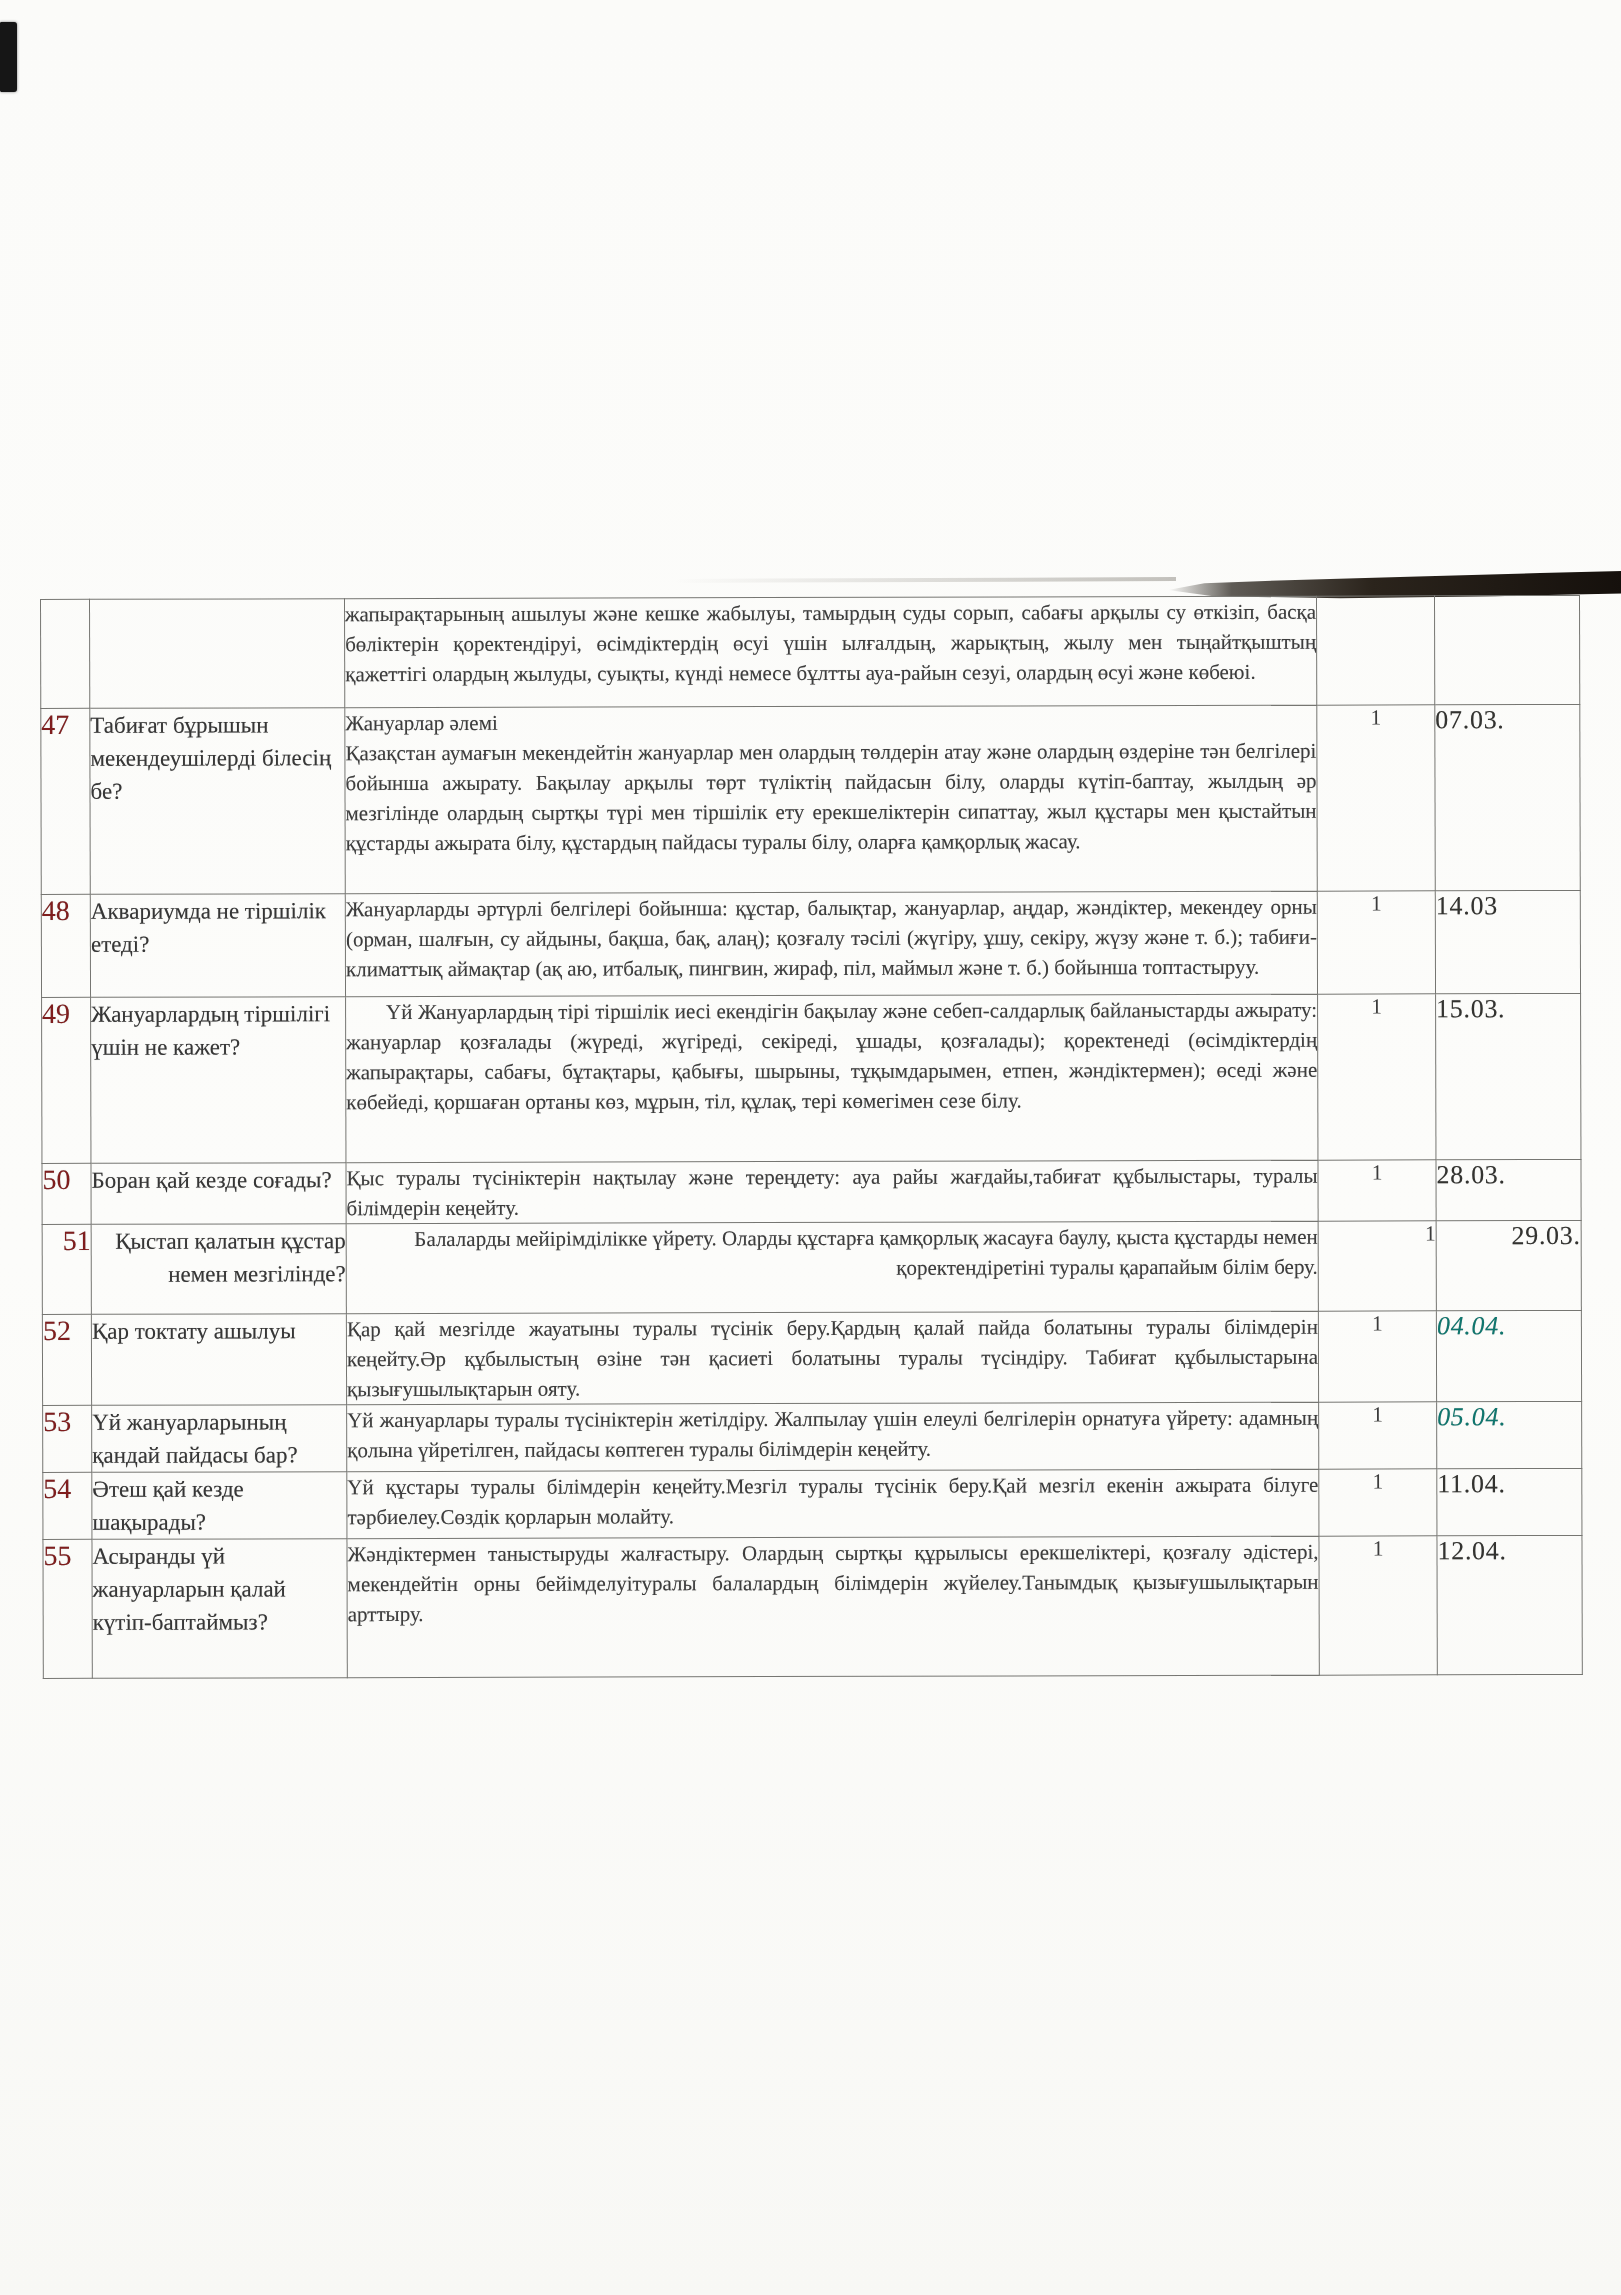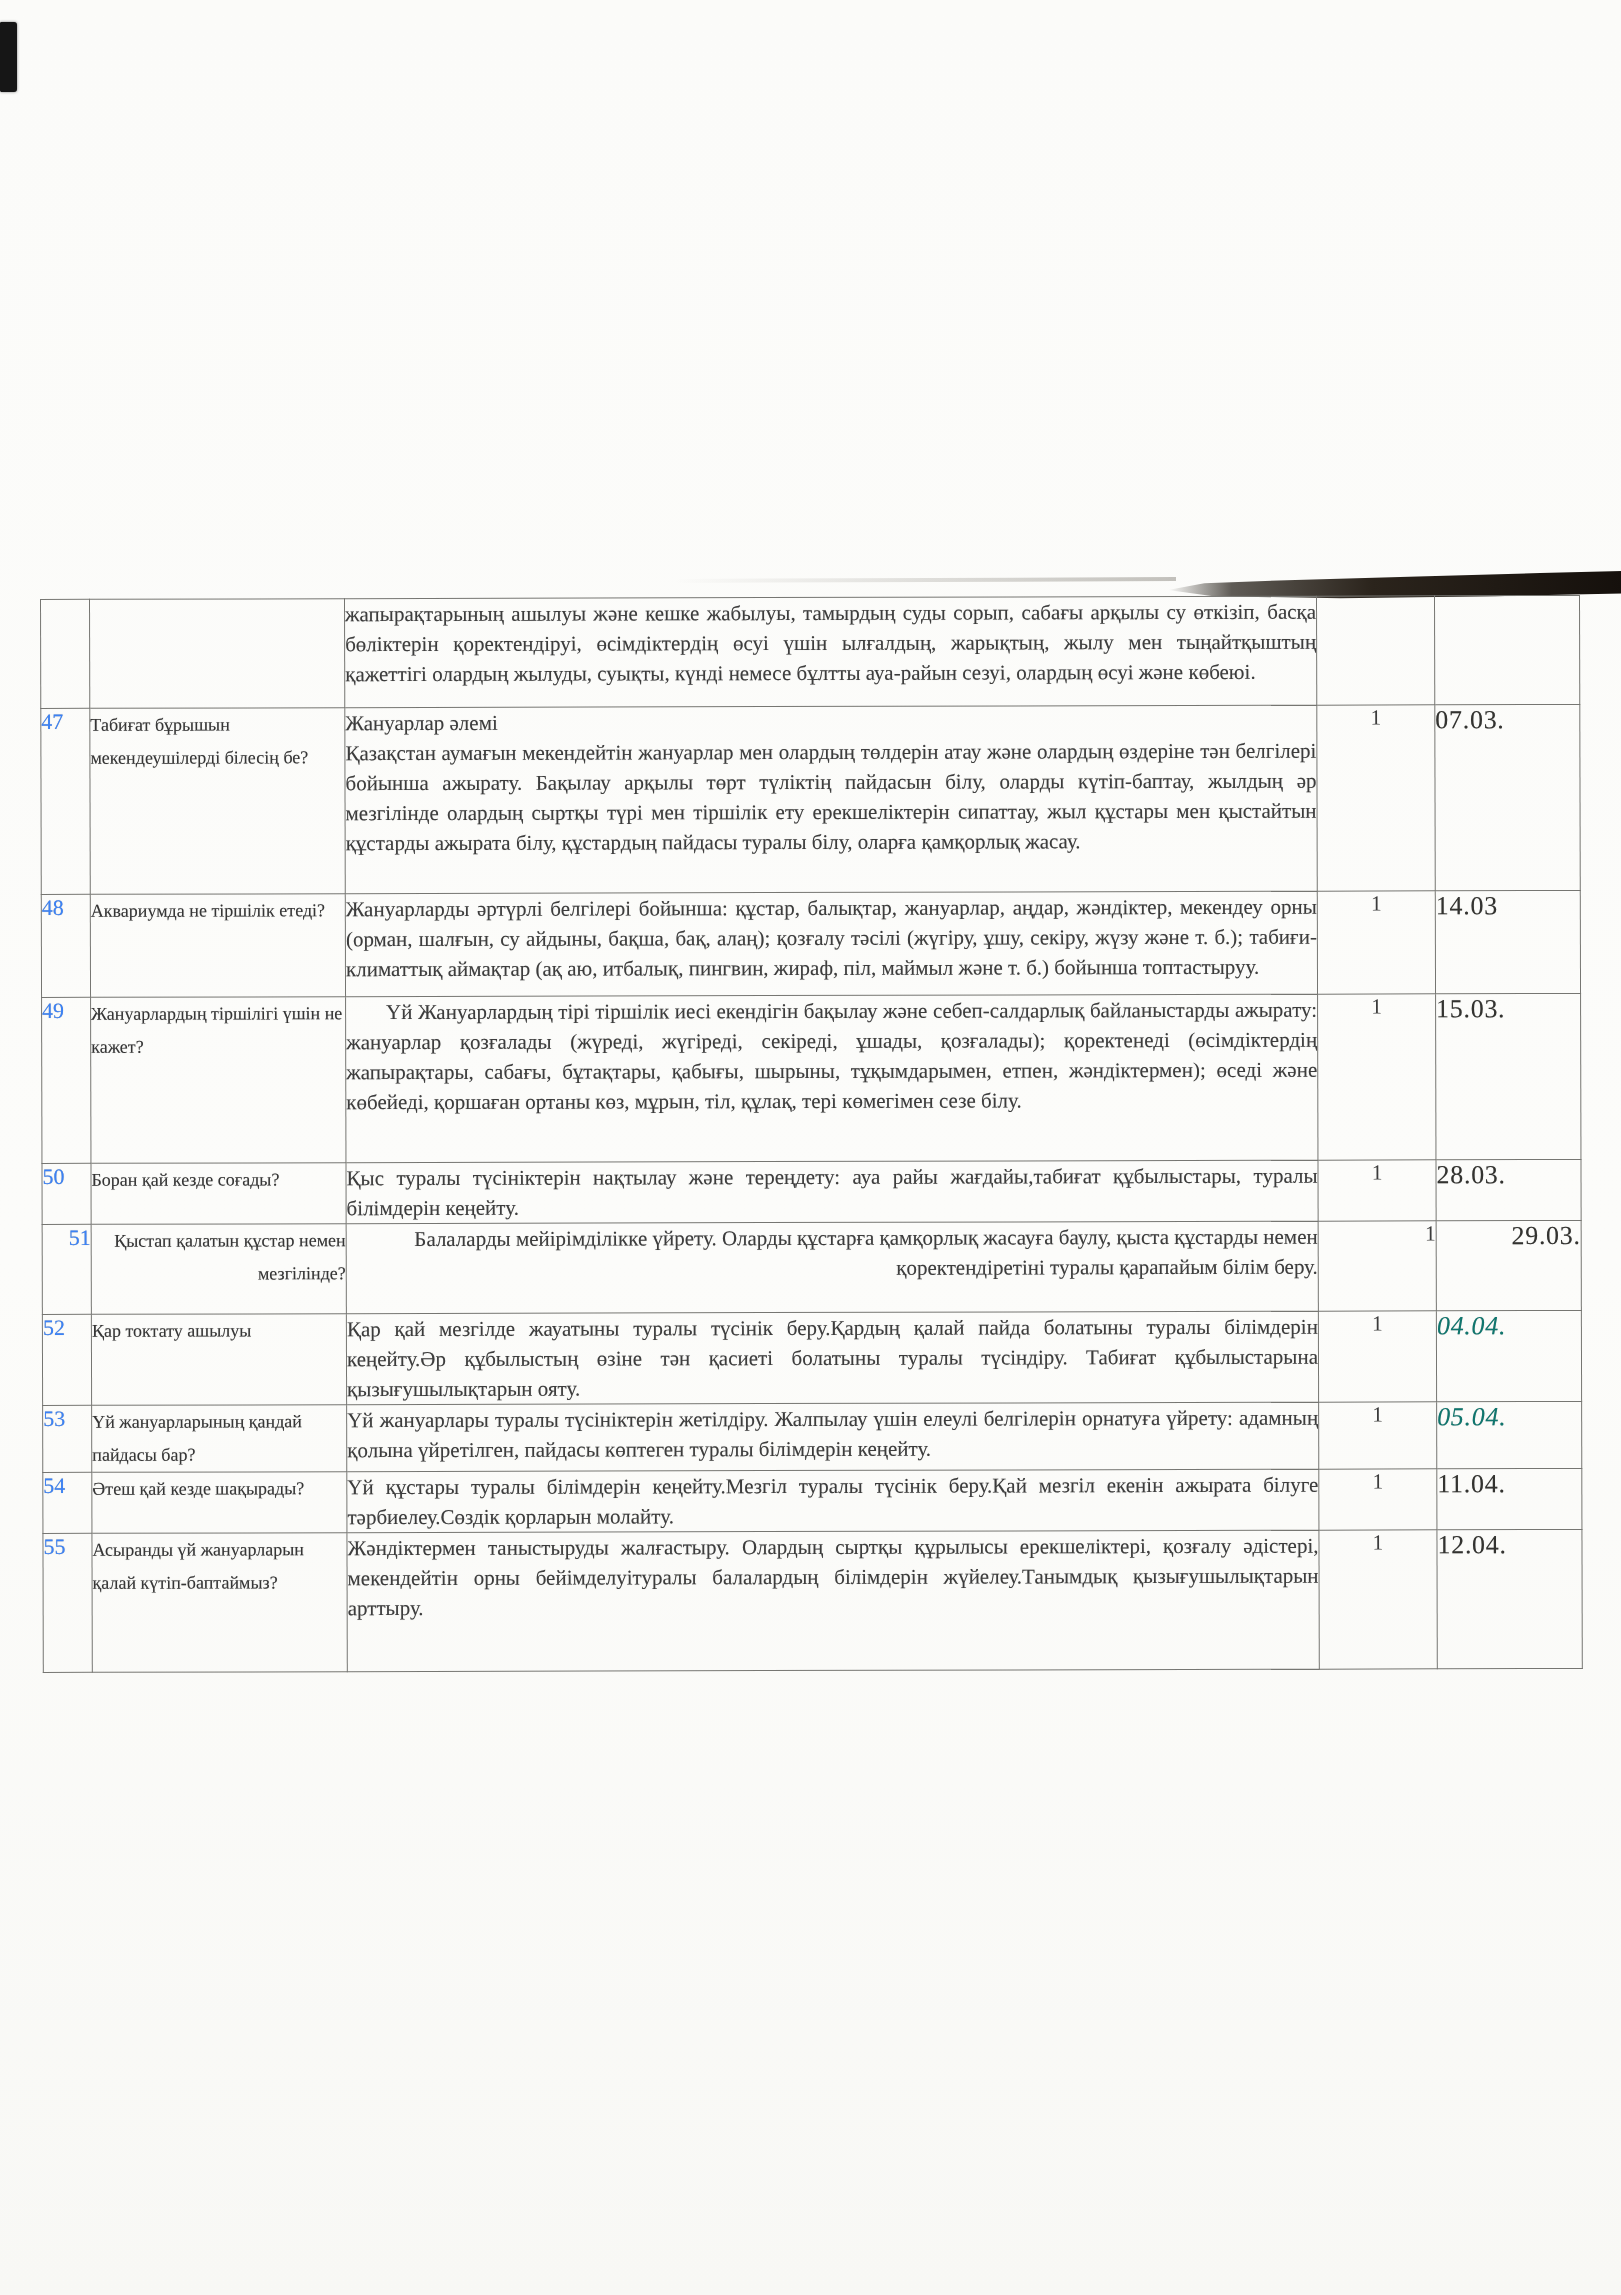--- a/index.html
+++ b/index.html
@@ -78,27 +78,27 @@
   tr.r-48 td { height: 102px; }
   tr.r-49 td { height: 165px; }
   tr.r-50 td { height: 55px; }
   tr.r-51 td { height: 89px; text-align: right; }
   tr.r-52 td { height: 77px; }
   tr.r-53 td { height: 59px; }
   tr.r-54 td { height: 55px; }
   tr.r-55 td { height: 138px; }
 
   .cell-no {
-    font-size: 22px;
+    font-size: 28px;
     padding: 5.7px 0 0 9.3px;
-    color: #3b82f6;
+    color: #7f1d1d;
     text-shadow: 0 0 0.7px rgba(70,70,70,.45);
   }
   .cell-topic {
-    font-size: 18px;
+    font-size: 23px;
     line-height: 33px;
     padding: 5.7px 8.6px 0 16px;
     color: #363636;
     text-shadow: 0 0 0.7px rgba(70,70,70,.45);
   }
   .cell-desc {
     font-size: 21px;
     line-height: 30px;
     padding: 3.6px 17px 0 9.3px;
     color: #3d3d3d;

